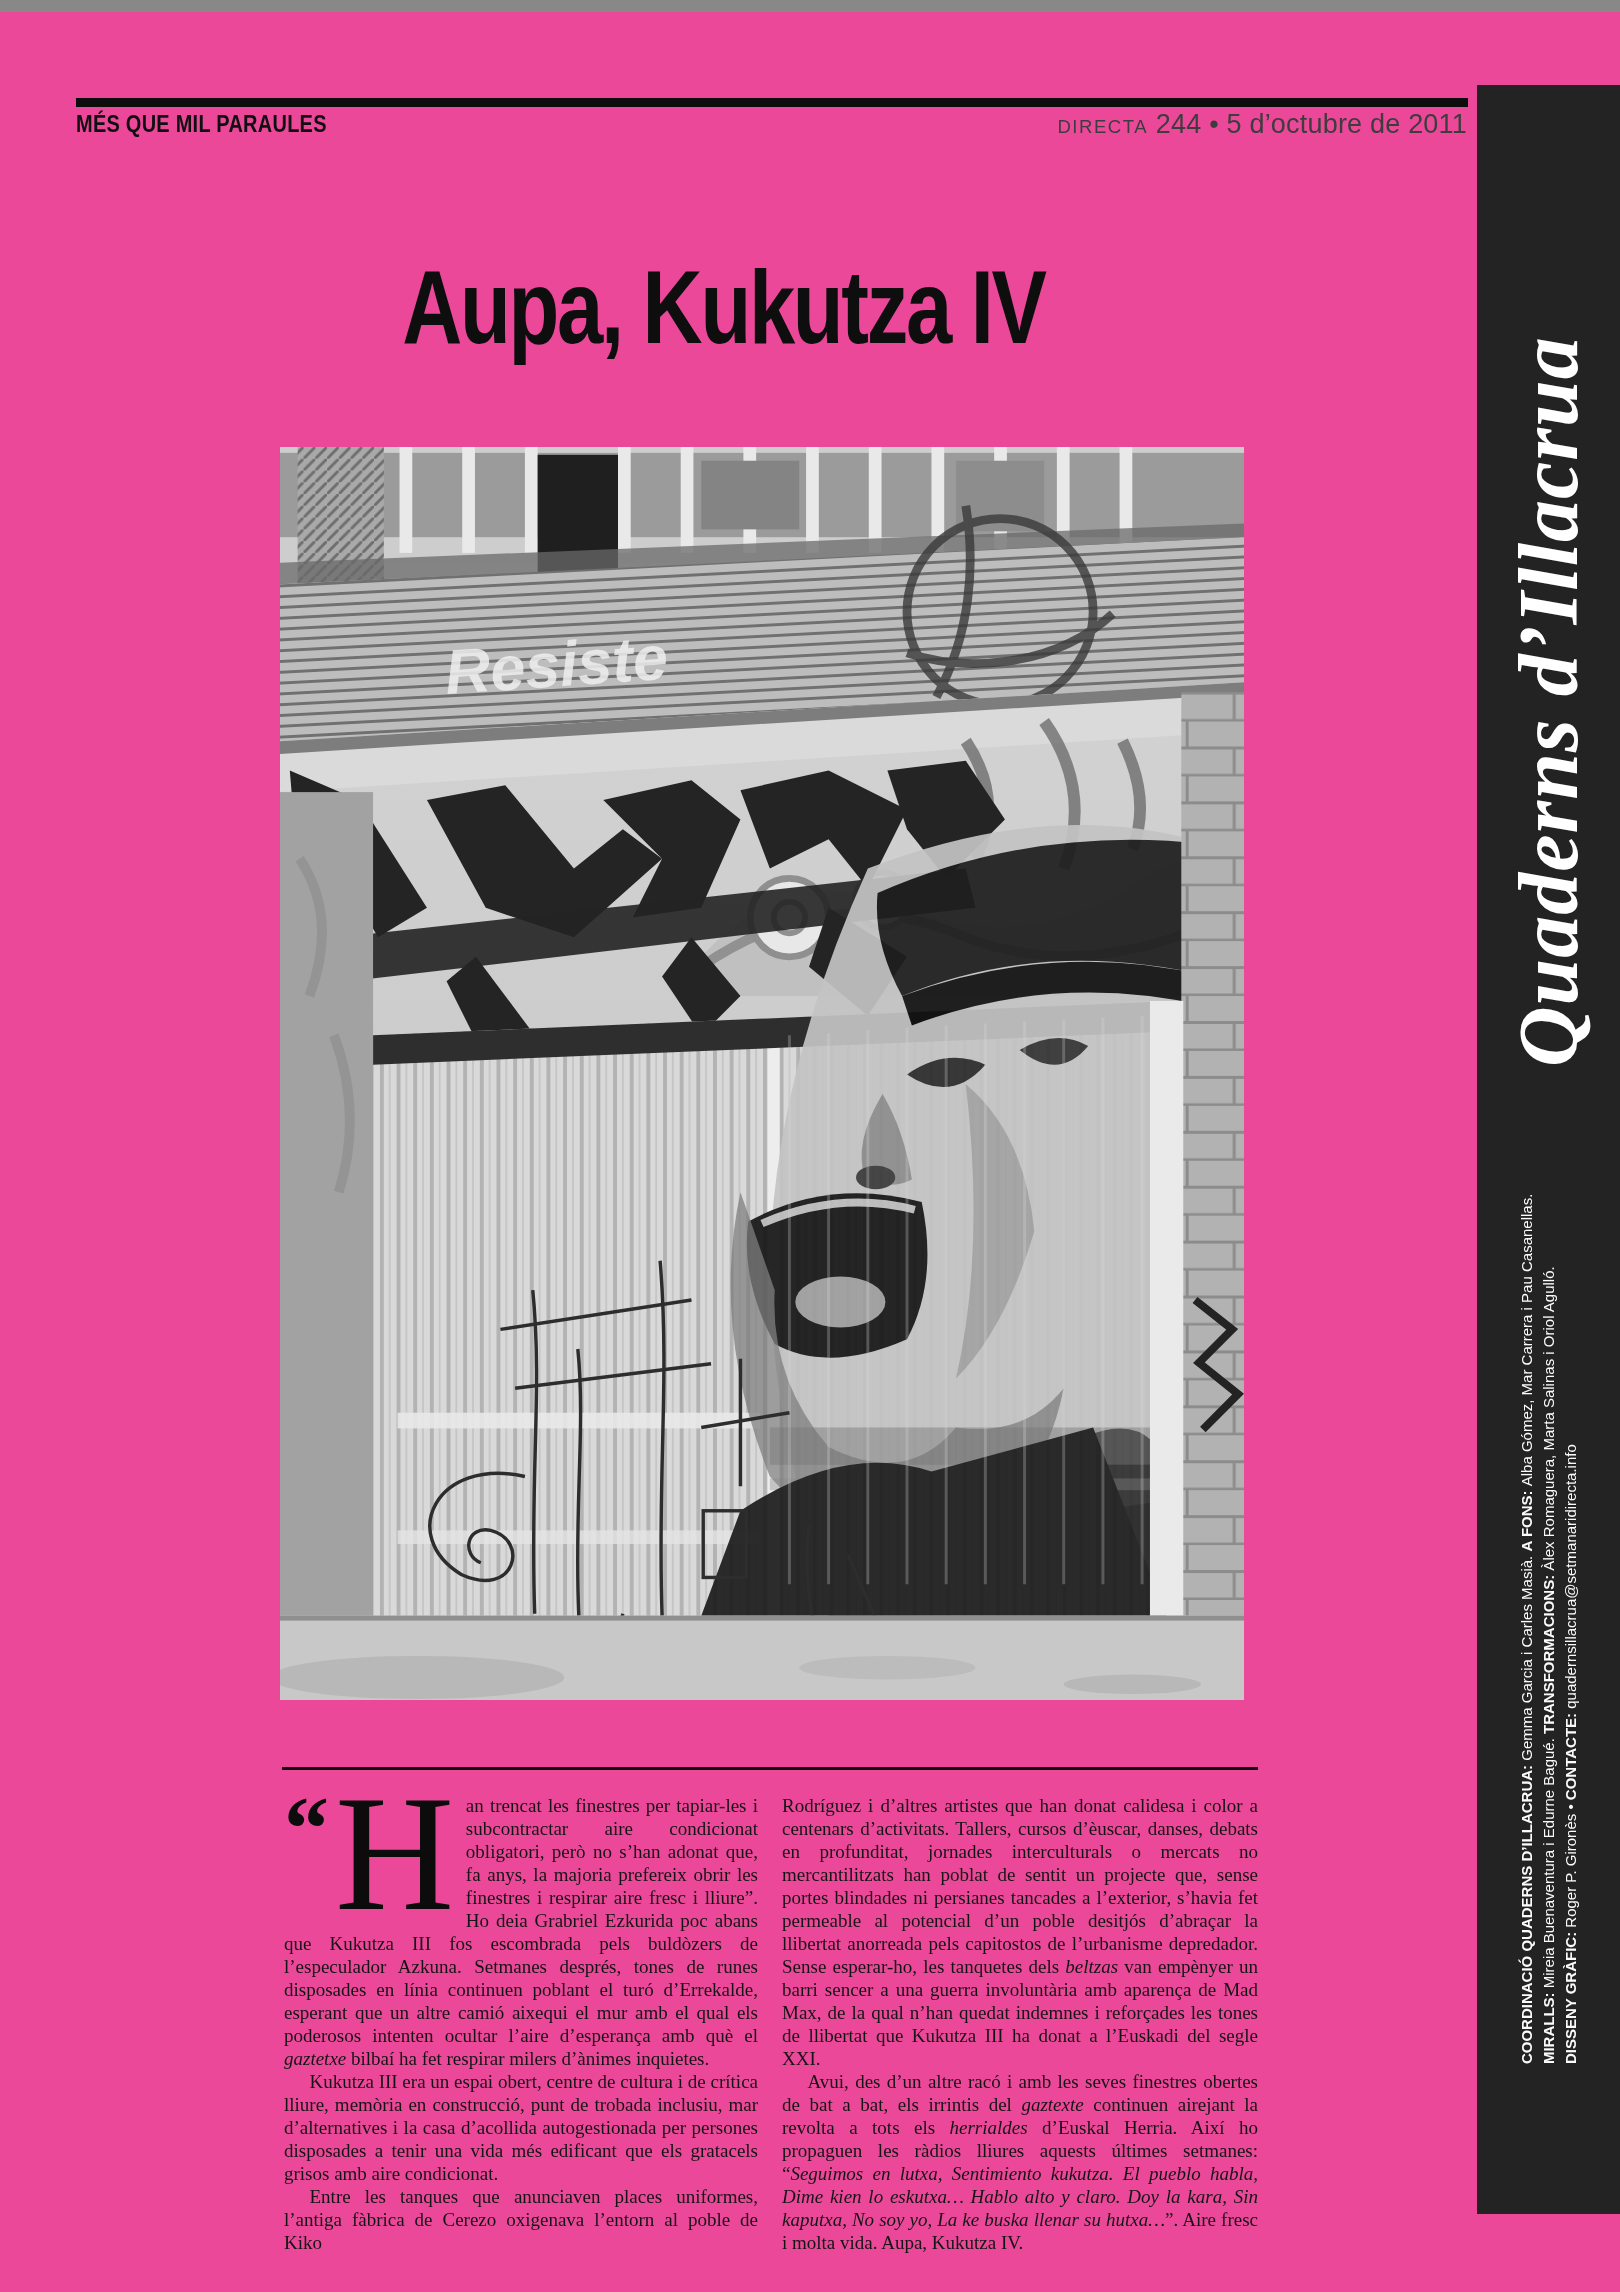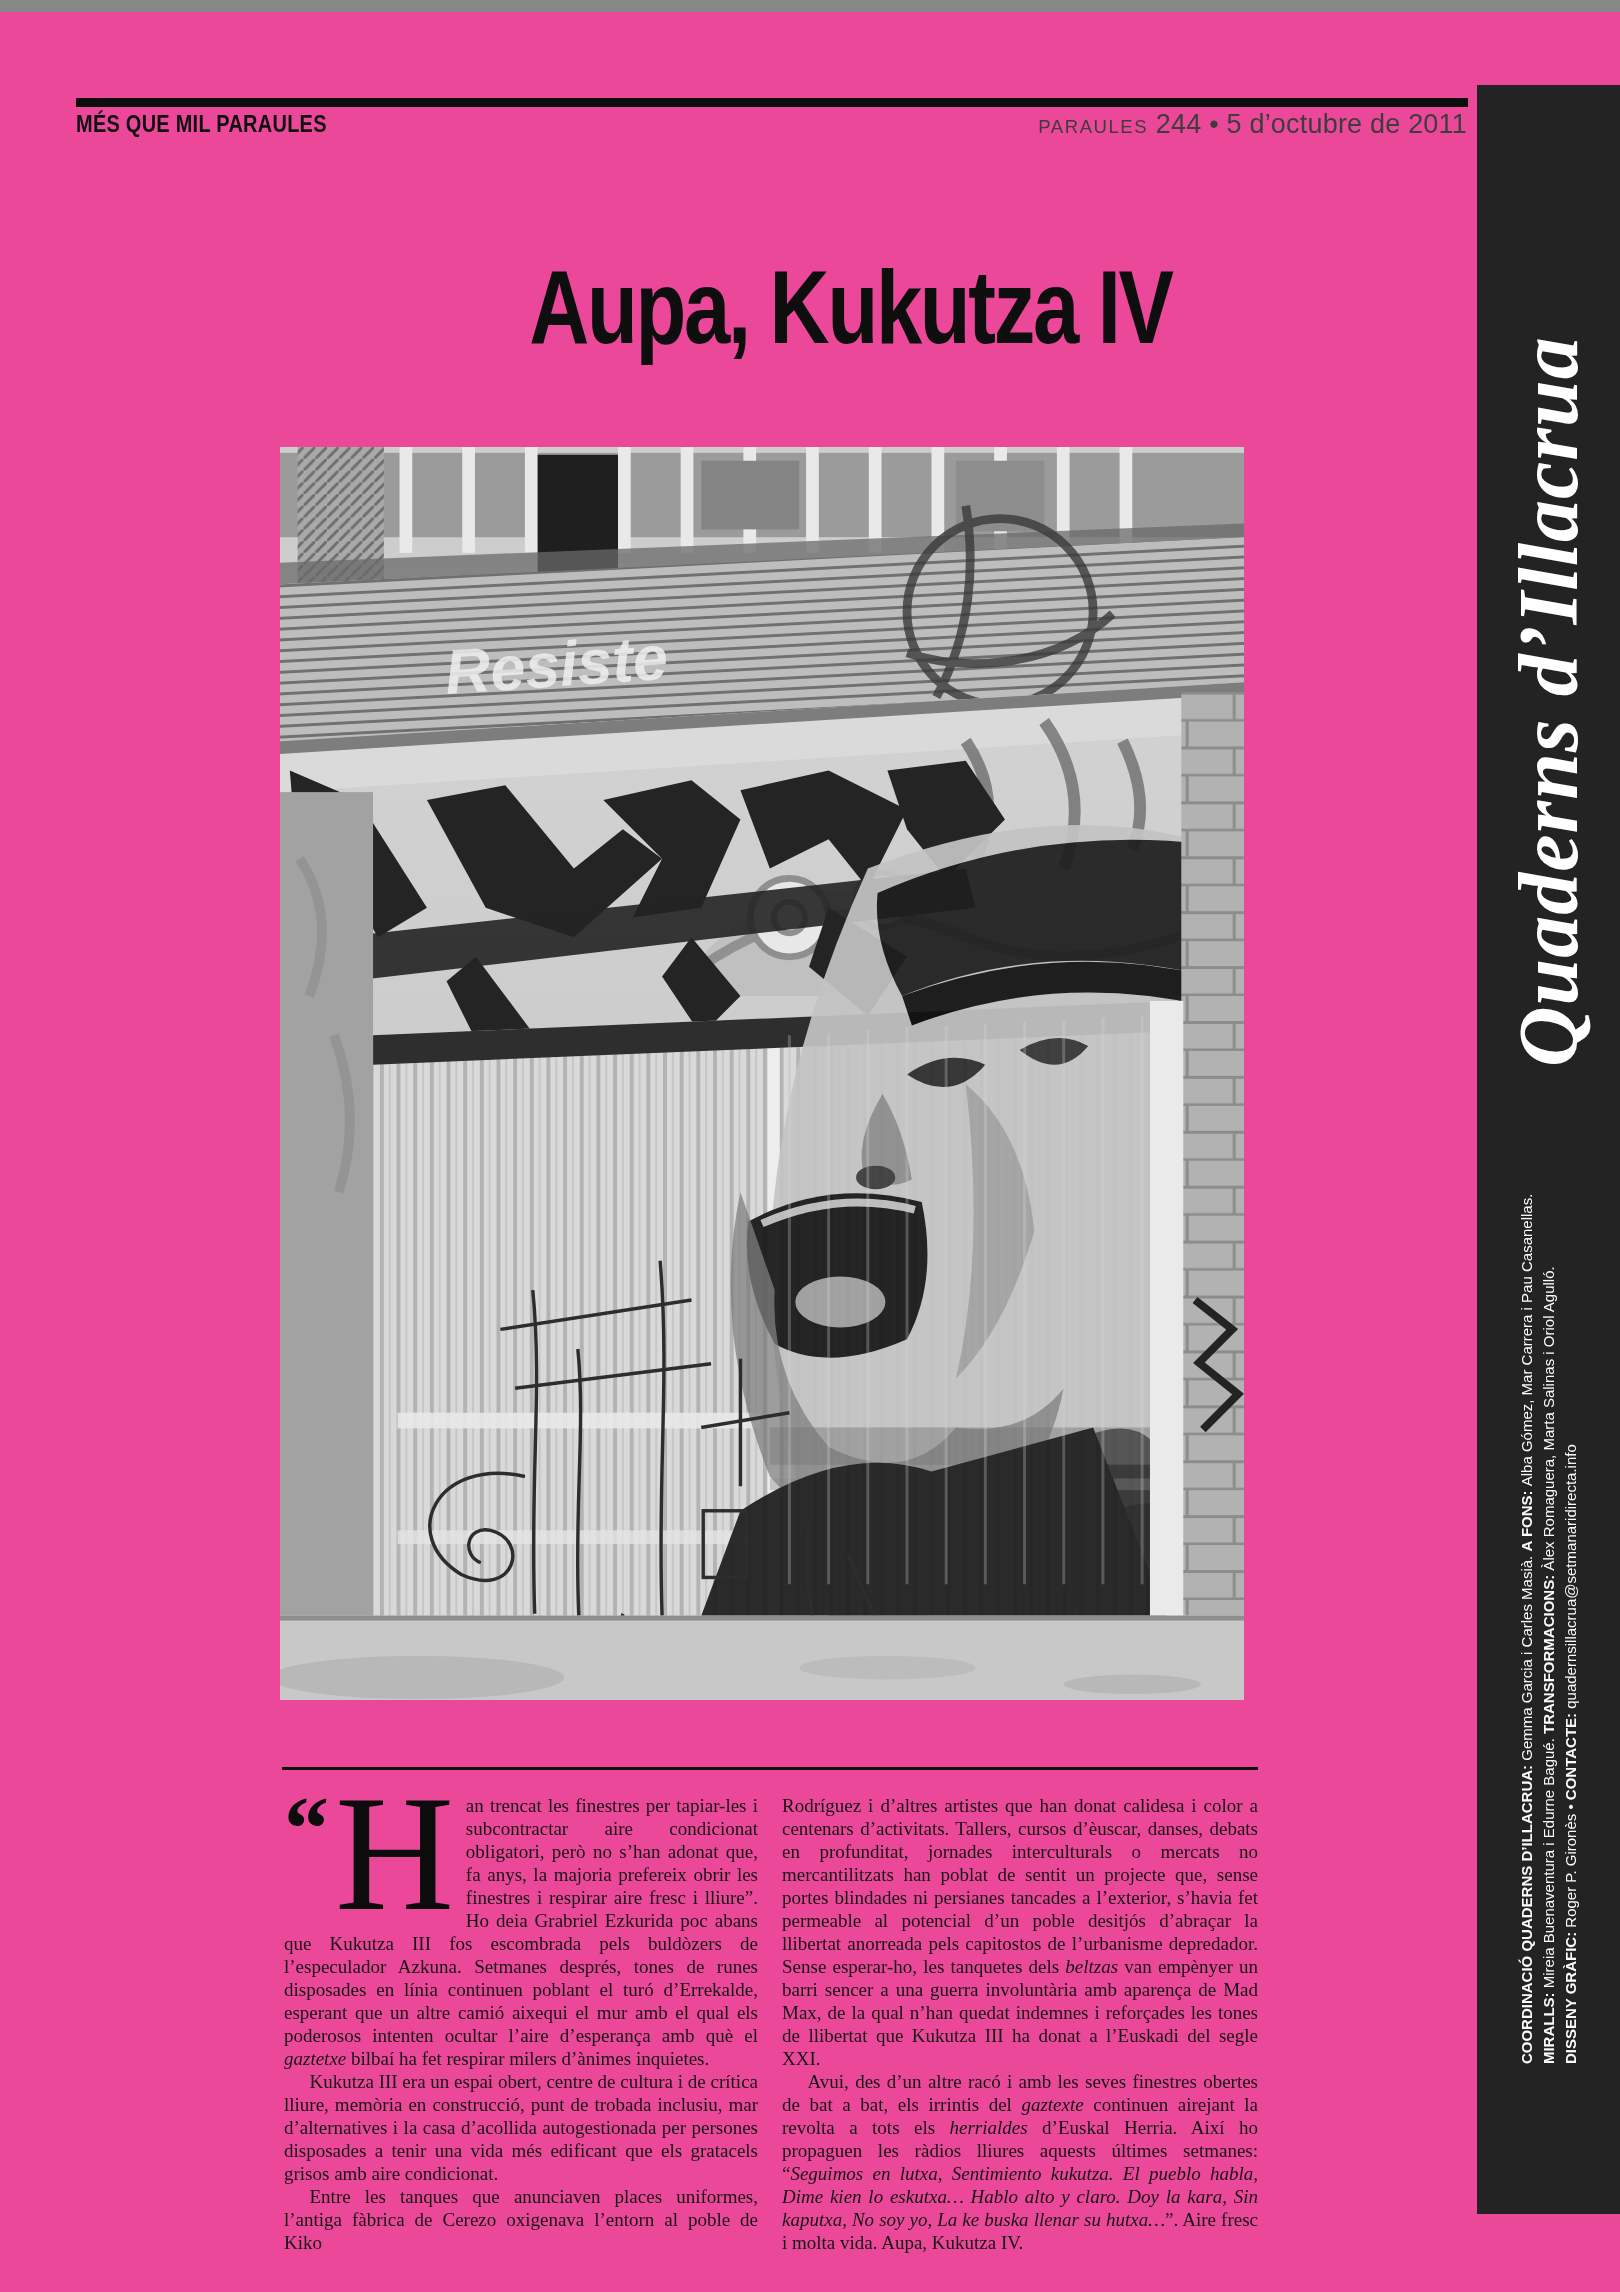--- a/index.html
+++ b/index.html
@@ -17,21 +17,21 @@
     font-weight:700; font-size:23.5px; letter-spacing:0.3px; color:#101010;
     transform:scaleX(.85); transform-origin:left top; white-space:nowrap;
   }
   .issue {
     position:absolute; right:153px; top:97px; text-align:right; white-space:nowrap;
     font-family:"Liberation Sans","DejaVu Sans",sans-serif; color:#3d3d3d;
   }
   .issue .small { font-size:18.6px; letter-spacing:1.5px; }
   .issue .rest  { font-size:27px; letter-spacing:0.2px; }
   
-  .headline-wrap { position:absolute; left:242px; top:241px; width:1010px; text-align:right; }
+  .headline-wrap { position:absolute; left:219px; top:241px; width:1010px; text-align:center; }
   .headline {
     display:inline-block; white-space:nowrap;
     font-family:"Liberation Sans","DejaVu Sans",sans-serif;
     font-weight:700; font-size:104px; line-height:1.04; letter-spacing:-2.9px; color:#0e0e0e;
     transform:scaleX(.8); transform-origin:center top;
   }
   
   .photo { position:absolute; left:280px; top:435px; width:964px; height:1253px; background:#bdbdbd; }
   .photo svg { display:block; width:100%; height:100%; }
   
@@ -75,21 +75,21 @@
   }
 </style>
 </head>
 <body>
 
 <div class="page">
 
   <div class="top-rule"></div>
   <div class="kicker">MÉS QUE MIL PARAULES</div>
   <div class="issue">
-    <span class="small">PARAULES</span><span class="rest"> 244 • 5 d’octubre de 2011</span>
+    <span class="small">DIRECTA</span><span class="rest"> 244 • 5 d’octubre de 2011</span>
   </div>
 
   <div class="headline-wrap">
     <span class="headline">Aupa, Kukutza IV</span>
   </div>
 
   <div class="photo">
     <svg viewBox="0 0 984 1278" preserveAspectRatio="none">
       <defs>
         <linearGradient id="wallg" x1="0" y1="0" x2="0" y2="1">

